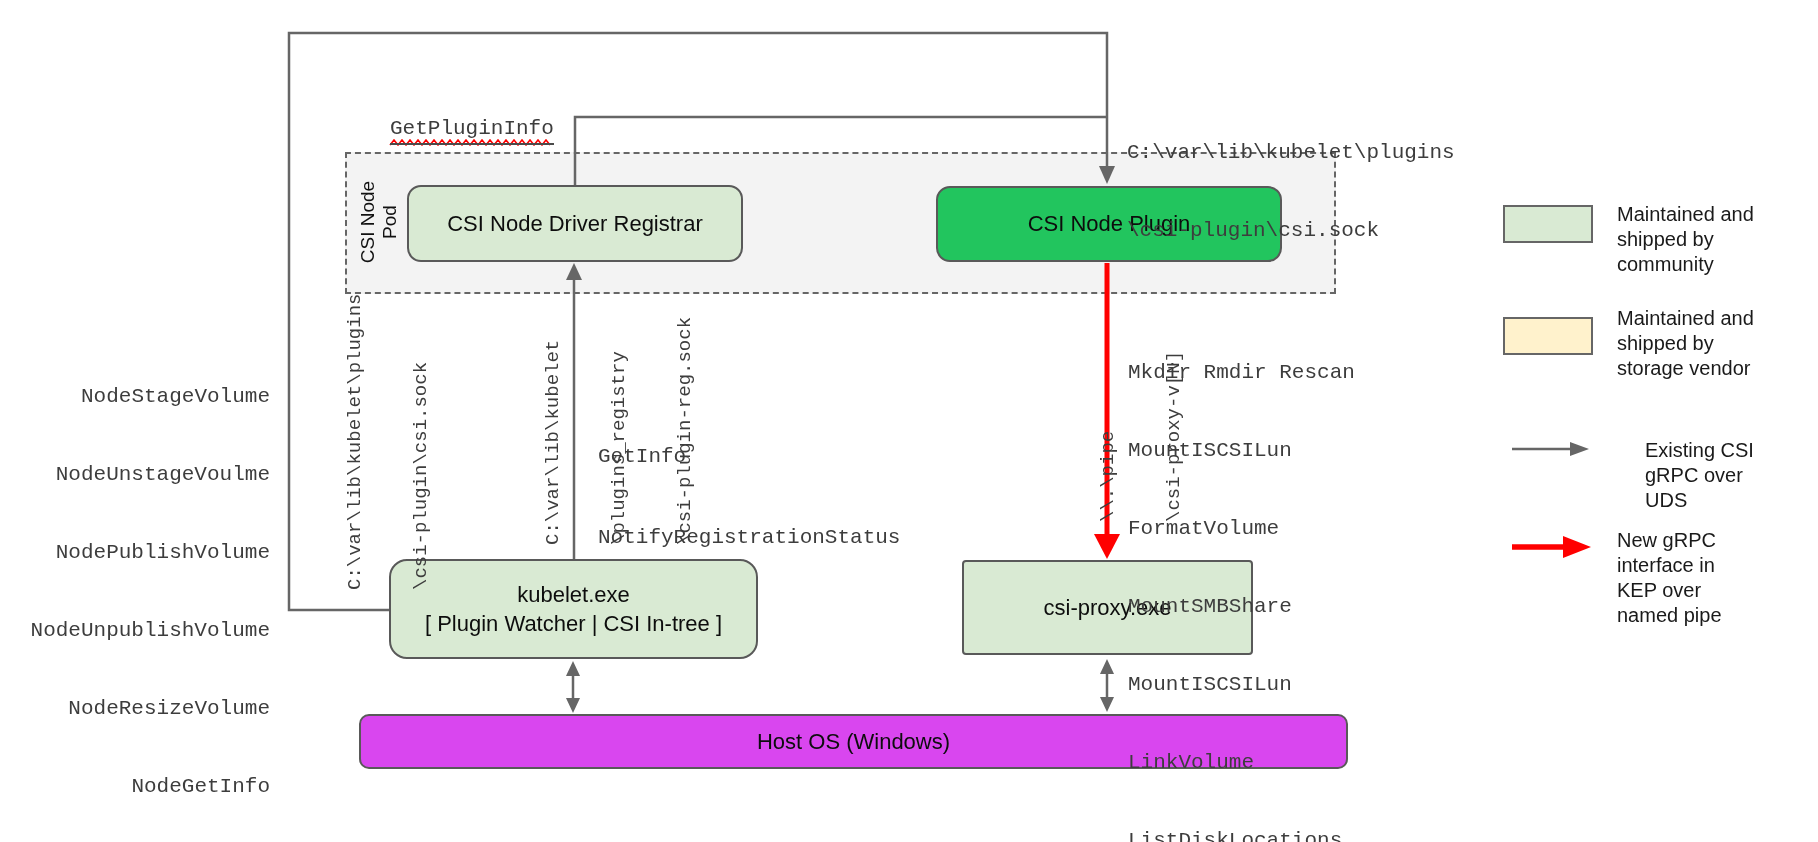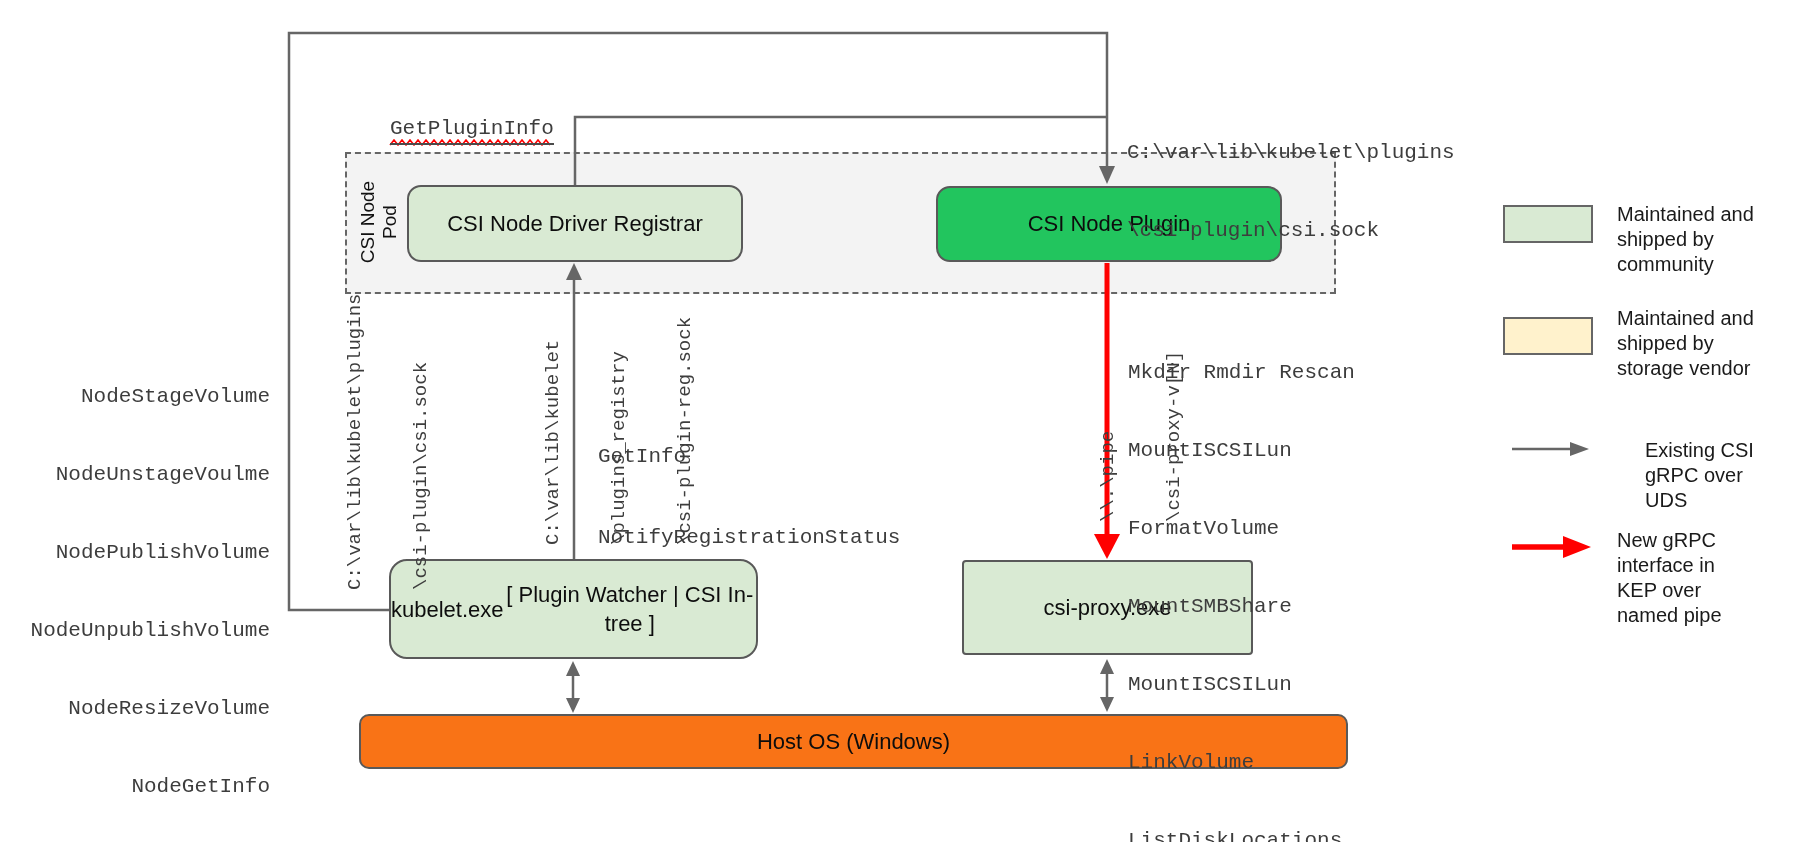--- a/index.html
+++ b/index.html
@@ -6,25 +6,25 @@
   .canvas{position:relative;width:1818px;height:842px;background:#fff;overflow:hidden;
           font-family:"Liberation Sans",sans-serif;}
   .overlay{position:absolute;left:0;top:0;width:1818px;height:842px;z-index:2;}
   .pod{position:absolute;left:345px;top:152px;width:991px;height:142px;
        background:#f3f3f3;border:2px dashed #666;box-sizing:border-box;z-index:1;}
   .box{position:absolute;display:flex;align-items:center;justify-content:center;
        border:2.5px solid #595959;box-sizing:border-box;color:#0d0d0d;font-size:22px;
        text-align:center;z-index:3;}
   .green{background:#d9ead3;}
   .yellow{background:#22c55e;}
-  .blue{background:#f97316;text-align:center;}
+  .blue{background:#d946ef;text-align:center;}
   .registrar{left:407px;top:185px;width:336px;height:77px;border-radius:14px;}
   .plugin{left:936px;top:186px;width:346px;height:76px;border-radius:14px;}
   .kubelet{left:389px;top:559px;width:369px;height:100px;border-radius:18px;
-           flex-direction:row;line-height:29px;}
+           flex-direction:column;line-height:29px;}
   .csiproxy{left:962px;top:560px;width:291px;height:95px;border-radius:4px;}
   .host{left:359px;top:714px;width:989px;height:55px;border-radius:10px;}
   .mono{position:absolute;font-family:"Liberation Mono",monospace;color:#3d3d3d;
         font-size:21px;line-height:26px;white-space:pre;z-index:4;}
   .gpi{left:390px;top:116px;border-bottom:2px solid #4a4a4a;padding-bottom:1px;}
   .topsock{left:1127px;top:88px;}
   .nodelist{left:18px;top:332px;width:252px;text-align:right;}
   .reginfo{left:598px;top:389px;line-height:27px;}
   .proxylist{left:1128px;top:308px;}
   .rot{position:absolute;font-family:"Liberation Mono",monospace;color:#3d3d3d;

